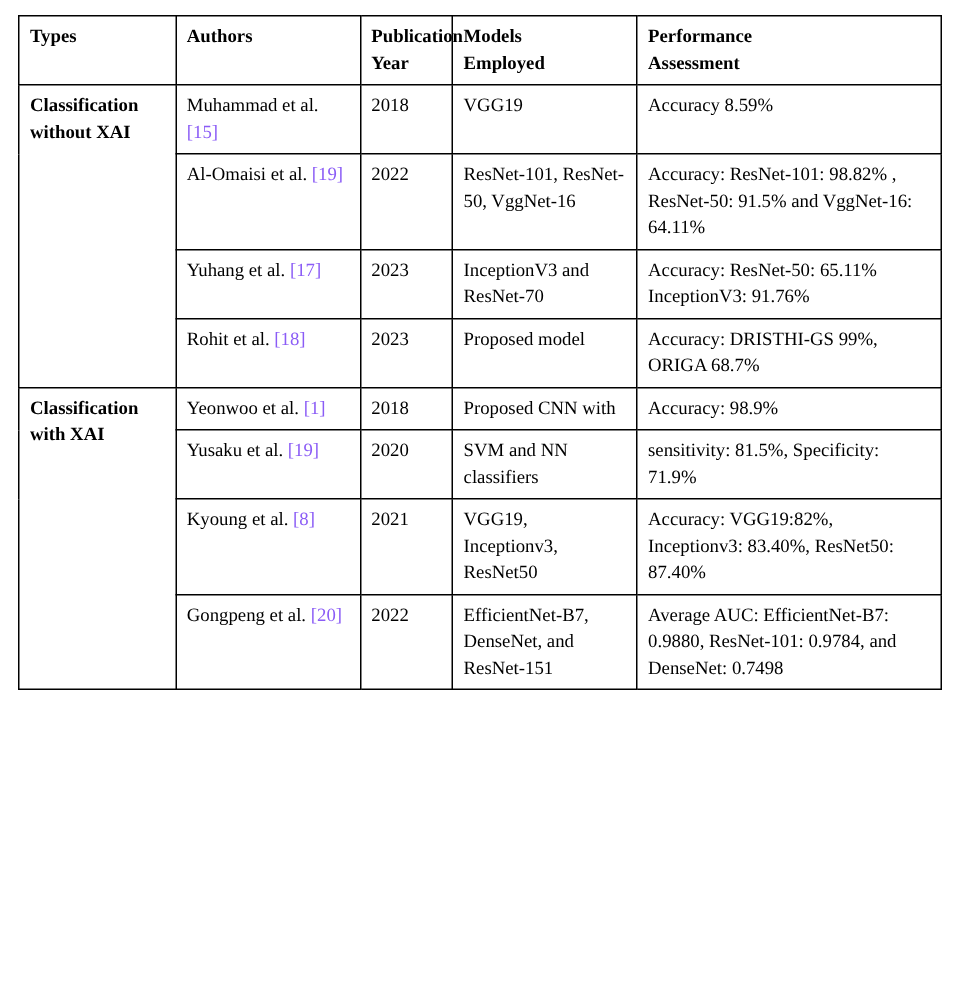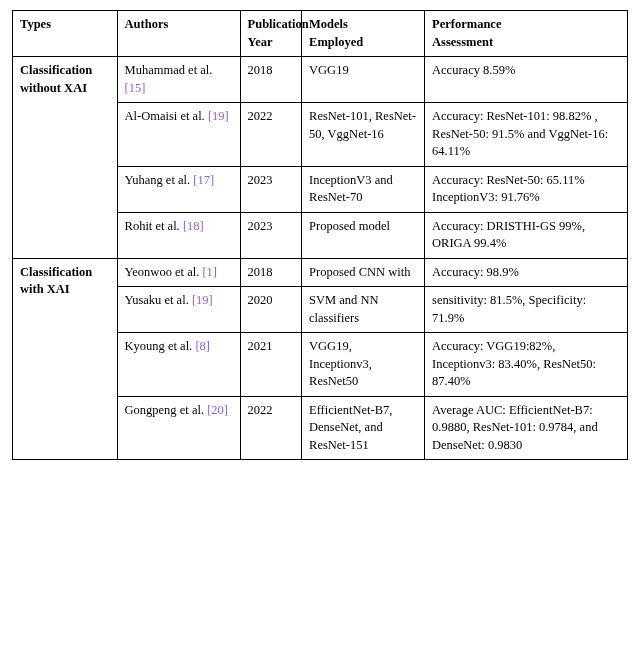--- a/index.html
+++ b/index.html
@@ -81,21 +81,21 @@
       <tr>
         <td>Yuhang et al. <a class="ref-link">[17]</a></td>
         <td>2023</td>
         <td>InceptionV3 and ResNet-70</td>
         <td>Accuracy: ResNet-50: 65.11% InceptionV3: 91.76%</td>
       </tr>
       <tr>
         <td>Rohit et al. <a class="ref-link">[18]</a></td>
         <td>2023</td>
         <td>Proposed model</td>
-        <td>Accuracy: DRISTHI-GS 99%, ORIGA 99.4%</td>
+        <td>Accuracy: DRISTHI-GS 99%, ORIGA 68.7%</td>
       </tr>
       <tr>
         <td rowspan="4"><span class="bold-label">Classification with XAI</span></td>
         <td>Yeonwoo et al. <a class="ref-link">[1]</a></td>
         <td>2018</td>
         <td>Proposed CNN with</td>
         <td>Accuracy: 98.9%</td>
       </tr>
       <tr>
         <td>Yusaku et al. <a class="ref-link">[19]</a></td>
@@ -106,16 +106,16 @@
       <tr>
         <td>Kyoung et al. <a class="ref-link">[8]</a></td>
         <td>2021</td>
         <td>VGG19, Inceptionv3, ResNet50</td>
         <td>Accuracy: VGG19:82%, Inceptionv3: 83.40%, ResNet50: 87.40%</td>
       </tr>
       <tr>
         <td>Gongpeng et al. <a class="ref-link">[20]</a></td>
         <td>2022</td>
         <td>EfficientNet-B7, DenseNet, and ResNet-151</td>
-        <td>Average AUC: EfficientNet-B7: 0.9880, ResNet-101: 0.9784, and DenseNet: 0.9830</td>
+        <td>Average AUC: EfficientNet-B7: 0.9880, ResNet-101: 0.9784, and DenseNet: 0.7498</td>
       </tr>
     </tbody>
 </table>
 
 </body></html>

